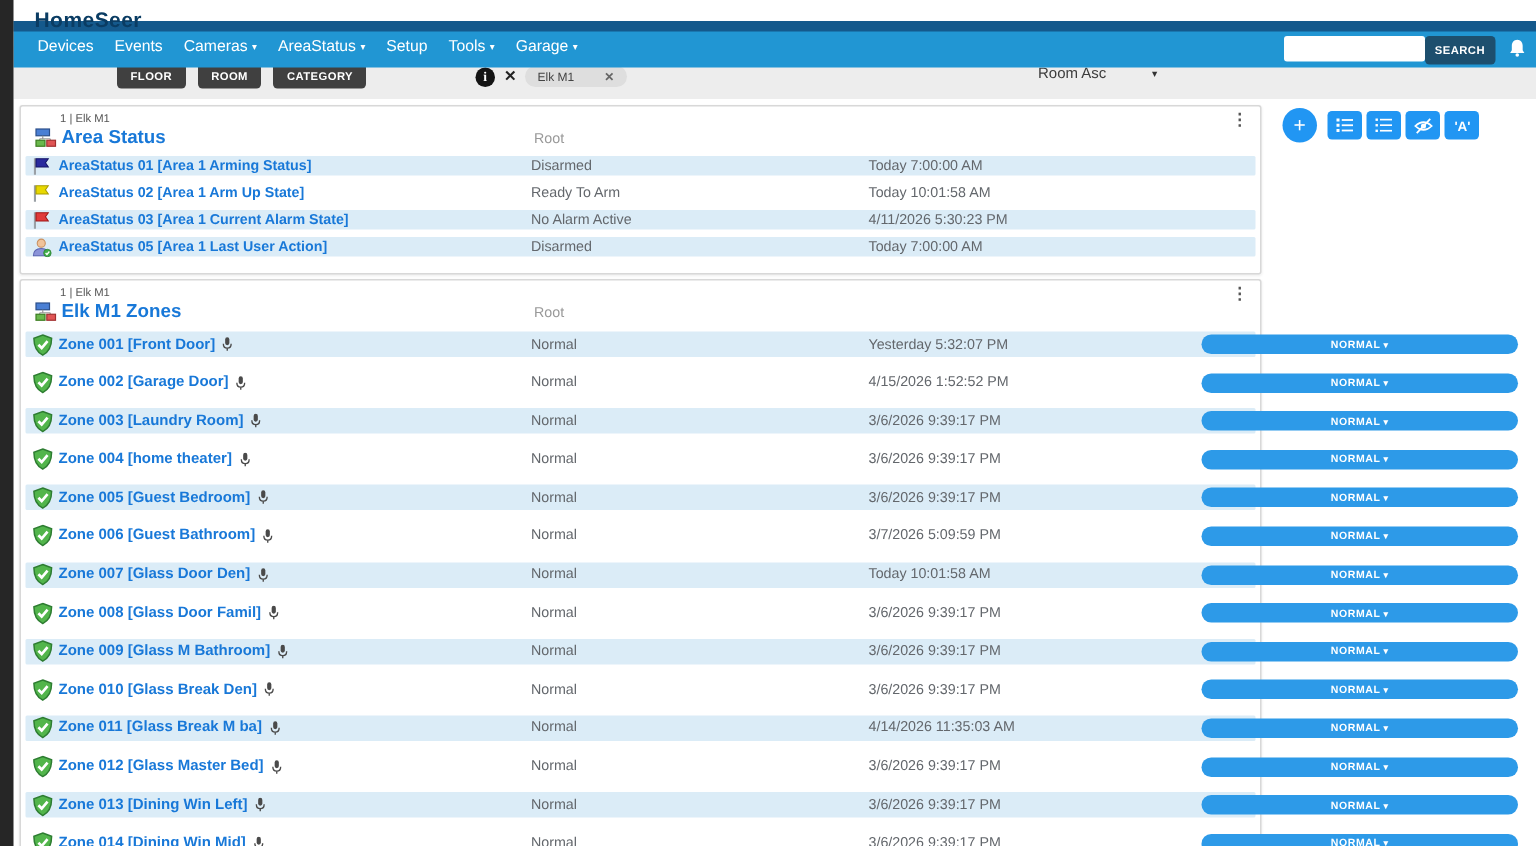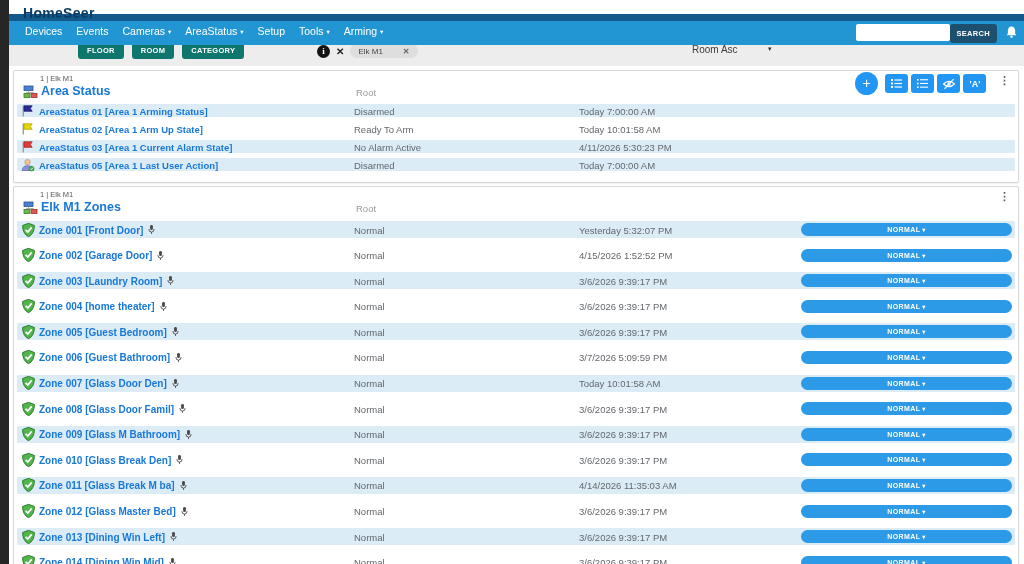--- a/index.html
+++ b/index.html
@@ -16,39 +16,39 @@
   .nav-caret{font-size:6.5px;color:#fff;margin-left:3px;vertical-align:1px;}
   .search-input{position:absolute;right:74px;top:10px;width:84px;height:17px;border:none;border-radius:2px;
        background:#fff;font-size:10px;padding:0 5px;outline:none;}
   .search-btn{position:absolute;right:27px;top:10px;height:19px;background:#1d4f6e;color:#fff;border:none;
        border-radius:3px;font-size:7.5px;font-weight:bold;padding:0 7px;letter-spacing:.3px;font-family:inherit;cursor:pointer;text-align:center;}
   .bell{position:absolute;right:6px;top:11px;cursor:pointer;display:flex;}
 
   
   .toolbar{position:absolute;left:9px;top:31px;right:0;height:35px;background:#ededed;z-index:3;}
   .filters{position:absolute;left:69px;top:11px;display:flex;gap:8px;}
-  .filter-btn{background:#0f766e;color:#fff;border:none;border-radius:3px;font-size:7.5px;font-weight:bold;
+  .filter-btn{background:#404040;color:#fff;border:none;border-radius:3px;font-size:7.5px;font-weight:bold;
        padding:4px 9px;letter-spacing:.3px;font-family:inherit;cursor:pointer;}
   .filter-group{position:absolute;left:308px;top:13px;display:flex;align-items:center;gap:6px;}
   .info-dot{width:13px;height:13px;border-radius:50%;background:#141414;color:#fff;font-size:9px;font-weight:bold;
        font-family:"Liberation Serif",serif;text-align:center;line-height:13px;cursor:pointer;}
   .clear-x{color:#222;font-size:10px;font-weight:bold;cursor:pointer;line-height:13px;}
   .chip{background:#dedede;border-radius:9px;padding:2.5px 8px;font-size:8px;color:#444;display:flex;
        align-items:center;gap:20px;cursor:pointer;}
   .chip-x{color:#666;font-size:8px;font-weight:bold;}
   .sort{position:absolute;left:683px;top:13px;width:90px;color:#3c3c3c;font-size:10px;cursor:pointer;}
   .sort-caret{position:absolute;left:759px;top:14px;font-size:7px;color:#333;}
   .actions{position:absolute;left:846px;top:41px;display:flex;align-items:center;gap:3px;}
   .add-btn{width:23px;height:23px;border-radius:50%;background:#2196f3;border:none;color:#fff;font-size:14px;
        line-height:21px;text-align:center;padding:0;cursor:pointer;font-family:inherit;margin-right:4px;}
   .sq-btn{width:23px;height:19px;border-radius:3px;background:#2196f3;border:none;padding:0;cursor:pointer;
        display:flex;align-items:center;justify-content:center;color:#fff;font-size:9px;font-weight:bold;font-family:inherit;}
 
   
-  .card{position:absolute;left:13px;width:1006px;background:#fff;border:1px solid #d8d8d8;border-radius:2px;
+  .card{position:absolute;left:13px;width:828px;background:#fff;border:1px solid #d8d8d8;border-radius:2px;
        box-shadow:0 1px 2px rgba(0,0,0,.07);box-sizing:border-box;}
   .card-meta{margin:3px 0 0 26px;font-size:7.5px;color:#555;}
   .kebab{position:absolute;right:8px;top:4px;background:none;border:none;color:#555;font-size:11px;font-weight:bold;
        cursor:pointer;padding:0;line-height:10px;}
   .group-row{position:relative;height:19px;}
   .sitemap{position:absolute;left:9px;top:2px;display:flex;}
   .group-title{position:absolute;left:27px;top:1px;font-size:12.5px;font-weight:bold;color:#1878d8;text-decoration:none;cursor:pointer;white-space:nowrap;}
   .group-loc{position:absolute;left:342px;top:4px;font-size:9.5px;color:#999;}
 
   .row{position:relative;}
@@ -80,21 +80,21 @@
     <div class="logo-bar">
       <span class="logo">HomeSeer</span>
     </div>
     <div class="nav">
       <span class="nav-item"><span>Devices</span></span>
       <span class="nav-item"><span>Events</span></span>
       <span class="nav-item"><span>Cameras</span><span class="nav-caret">▾</span></span>
       <span class="nav-item"><span>AreaStatus</span><span class="nav-caret">▾</span></span>
       <span class="nav-item"><span>Setup</span></span>
       <span class="nav-item"><span>Tools</span><span class="nav-caret">▾</span></span>
-      <span class="nav-item"><span>Arming</span><span class="nav-caret">▾</span></span>
+      <span class="nav-item"><span>Garage</span><span class="nav-caret">▾</span></span>
     </div>
     <input class="search-input" value="" style="">
     <button class="search-btn">SEARCH</button>
     <span class="bell">
       <svg width="13" height="14" viewBox="0 0 14 14">
           <path fill="#fff" d="M7 1C4.6 1 3.1 3 3.1 5.4V8.6L1.9 10.6h10.2L10.9 8.6V5.4C10.9 3 9.4 1 7 1z"></path>
           <circle cx="7" cy="12" r="1.3" fill="#fff"></circle>
         </svg>
     </span>
   </div>

